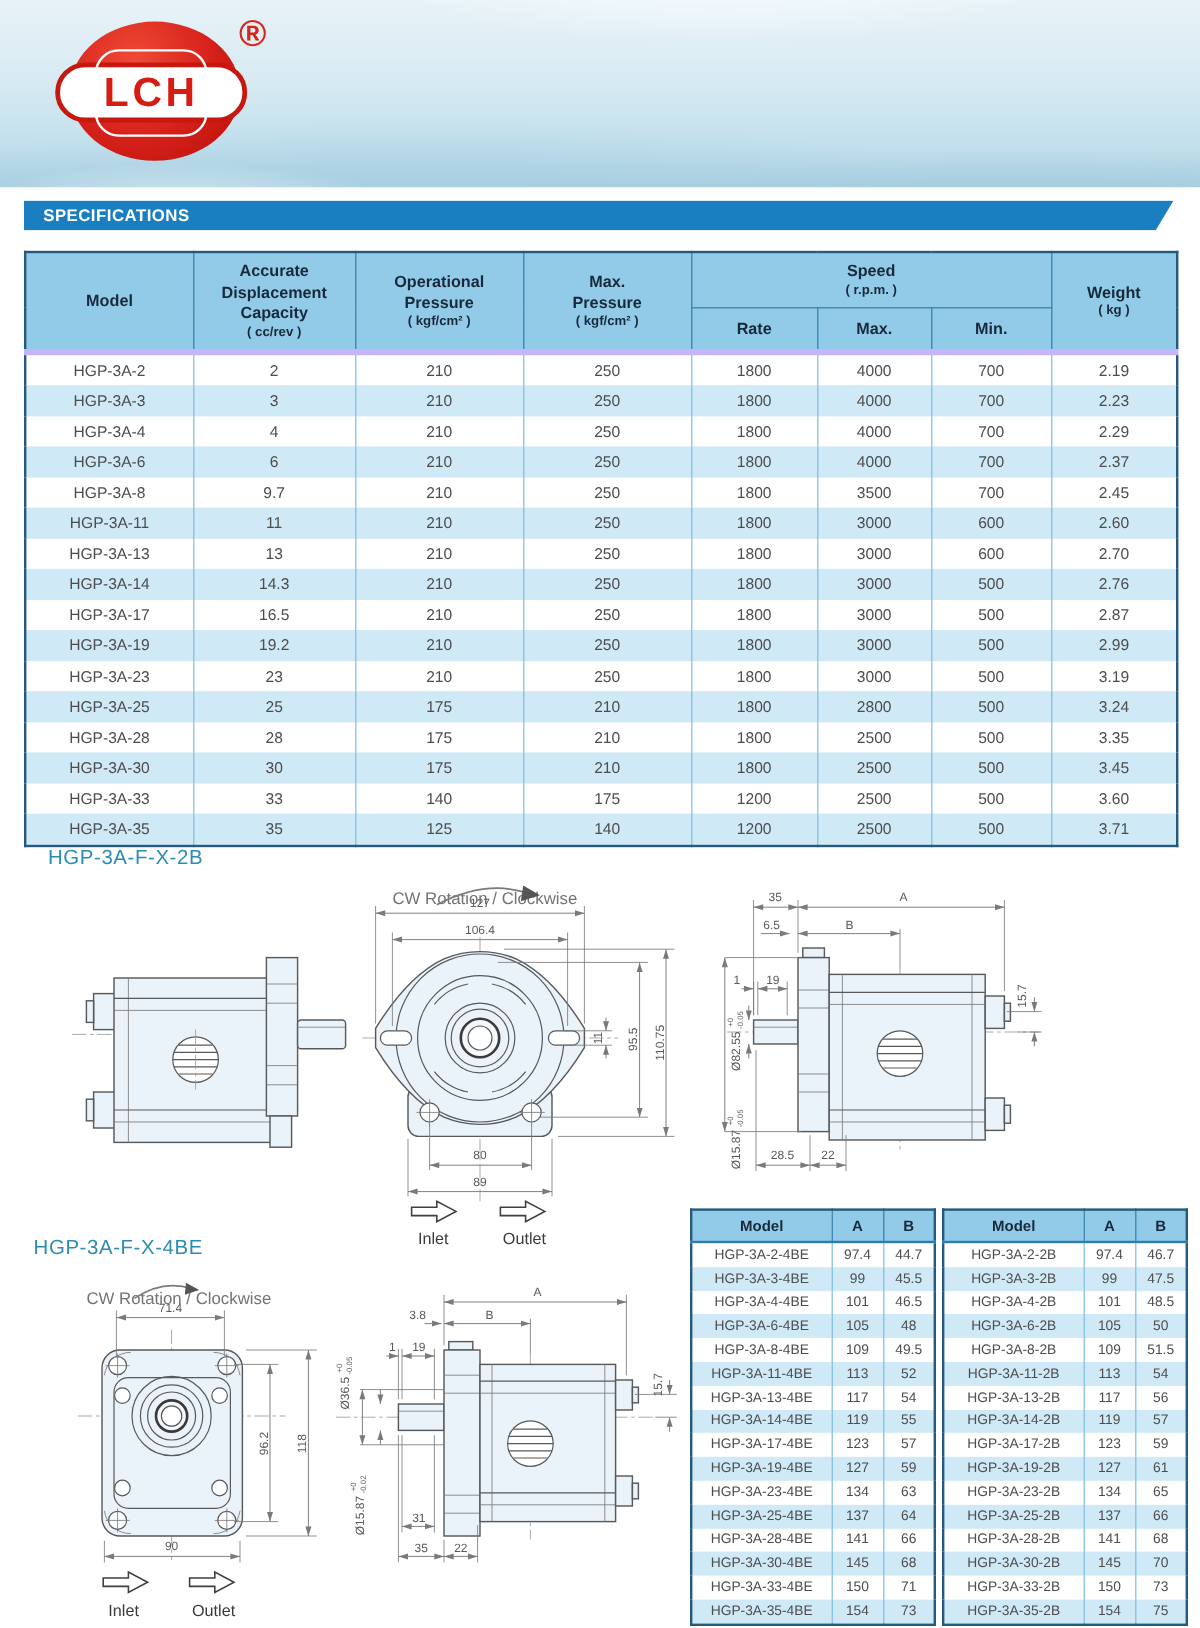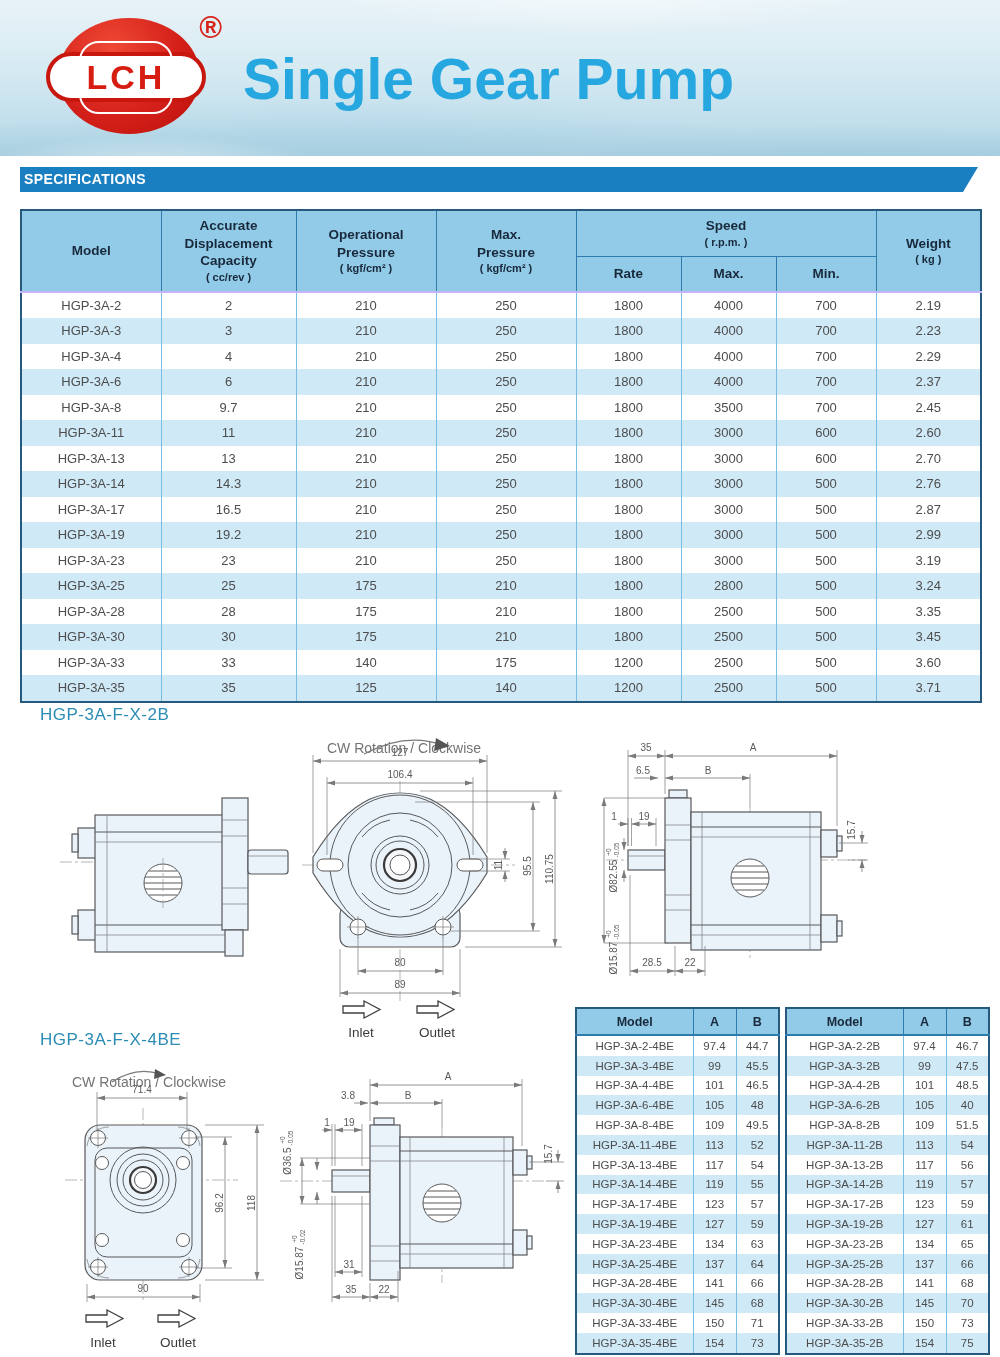--- a/index.html
+++ b/index.html
@@ -25,32 +25,32 @@
   .logo-text { color:#d71c12; font-weight:bold; font-size:34px; letter-spacing:3px;
       text-shadow:0 0 1px #fff; }
   .logo-reg { position:absolute; right:-8px; top:0px; color:#d7251b; font-size:31px; font-weight:bold; }
   .main-title { position:absolute; left:243px; top:46px; font-size:57px; font-weight:bold;
       color:#27a7e0; letter-spacing:0px; white-space:nowrap; }
 
   
   .spec-bar { position:absolute; left:20px; top:167px; width:958px; height:25px;
       background:#1a7fc1; clip-path:polygon(0 0,100% 0,calc(100% - 15px) 100%,0 100%);
       color:#fff; font-size:14px; font-weight:bold; letter-spacing:.4px;
-      line-height:25px; padding-left:4px; box-sizing:border-box; }
+      line-height:25px; padding-left:16px; box-sizing:border-box; }
 
   
   .spec-table { position:absolute; left:20px; top:209px; width:960px;
       border-collapse:collapse; table-layout:fixed; border:2px solid #255a7e; }
   .spec-table th { background:#92cbe8; border:1px solid #2e7cab; color:#19293c;
       font-size:13.5px; font-weight:bold; line-height:1.3; padding:2px; }
   .spec-table .hrow1 { height:46px; }
   .spec-table .hrow2 th { height:30px; }
   .spec-table .unit { display:block; font-size:11px; font-weight:bold; }
   .pre { white-space:pre-line; display:block; }
-  .spec-table tbody { border-top:2px solid #c4b5fd; }
+  .spec-table tbody { border-top:5px solid #c4b5fd; }
   .spec-table td { border-left:1px solid #79bce4; border-right:1px solid #79bce4;
       font-size:13px; color:#4d4d4d; text-align:center; height:25.5px; padding:0; }
   .spec-table tbody tr:nth-child(even) { background:#cfe9f7; }
 
   
   .sec-title { position:absolute; font-size:17px; font-weight:normal; color:#2b8cb4; letter-spacing:.5px; }
   .cw-label { position:absolute; font-size:14px; color:#737373;margin-top:24px; }
 
   
   .dim-table { position:absolute; top:1007px; width:203px; border-collapse:collapse;
@@ -84,21 +84,20 @@
   <div class="banner">
     <div class="logo">
       <div class="logo-ellipse"></div>
       <div class="logo-band">
         <div class="logo-band-inner">
           <span class="logo-text">LCH</span>
         </div>
       </div>
       <span class="logo-reg">®</span>
     </div>
-    <div class="main-title">Single Gear Pump</div>
   </div>
 
   <div class="spec-bar">
     <span>SPECIFICATIONS</span>
   </div>
 
   <table class="spec-table">
     <colgroup>
       <col style="width:140px">
         <col style="width:135px">
@@ -503,21 +502,21 @@
 
     <line class="thin" x1="241" y1="113" x2="270" y2="113"></line>
     <line class="thin" x1="250" y1="130" x2="270" y2="130"></line>
     <line class="dim" x1="264" y1="101" x2="264" y2="113" marker-end="url(#m3e)"></line>
     <line class="dim" x1="264" y1="142" x2="264" y2="130" marker-end="url(#m3e)"></line>
     <g transform="rotate(-90 254 100)">
         <text class="dt" x="254" y="103">15.7</text>
       </g>
   </svg>
 
-  <div class="sec-title" style="left:40px;top:1030px">HGP-3A-F-X-4BE</div>
+  <div class="sec-title" style="left:28px;top:1030px">HGP-3A-F-X-4BE</div>
   <div class="cw-label" style="left:72px;top:1050px">CW Rotation / Clockwise</div>
   <svg class="draw" style="left:108px;top:1066px" width="64" height="20">
     <path d="M4 16 Q 28 0 52 8" class="dim" style="stroke-width:1.3"></path>
     <path d="M47 3 L58 9 L46 13 Z" fill="#555"></path>
   </svg>
 
   <svg class="draw" style="left:40px;top:1070px" width="250" height="287" viewBox="0 0 250 287">
     <defs>
       <marker id="m4e" markerWidth="9" markerHeight="7" refX="8" refY="3" orient="auto" markerUnits="userSpaceOnUse">
         <path d="M0 .5 L8 3 L0 5.5 Z" fill="#7a7a7a"></path>
@@ -798,21 +797,21 @@
           <td>47.5</td>
         </tr>
         <tr>
           <td>HGP-3A-4-2B</td>
           <td>101</td>
           <td>48.5</td>
         </tr>
         <tr>
           <td>HGP-3A-6-2B</td>
           <td>105</td>
-          <td>40</td>
+          <td>50</td>
         </tr>
         <tr>
           <td>HGP-3A-8-2B</td>
           <td>109</td>
           <td>51.5</td>
         </tr>
         <tr>
           <td>HGP-3A-11-2B</td>
           <td>113</td>
           <td>54</td>

